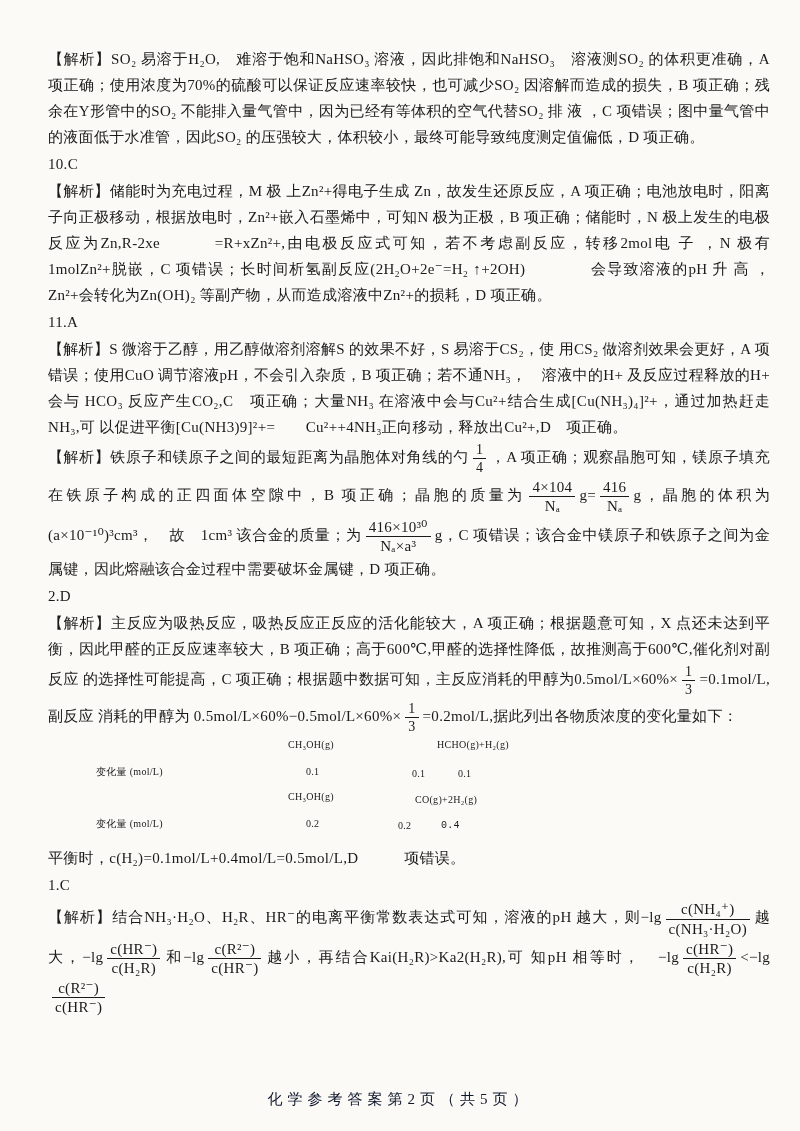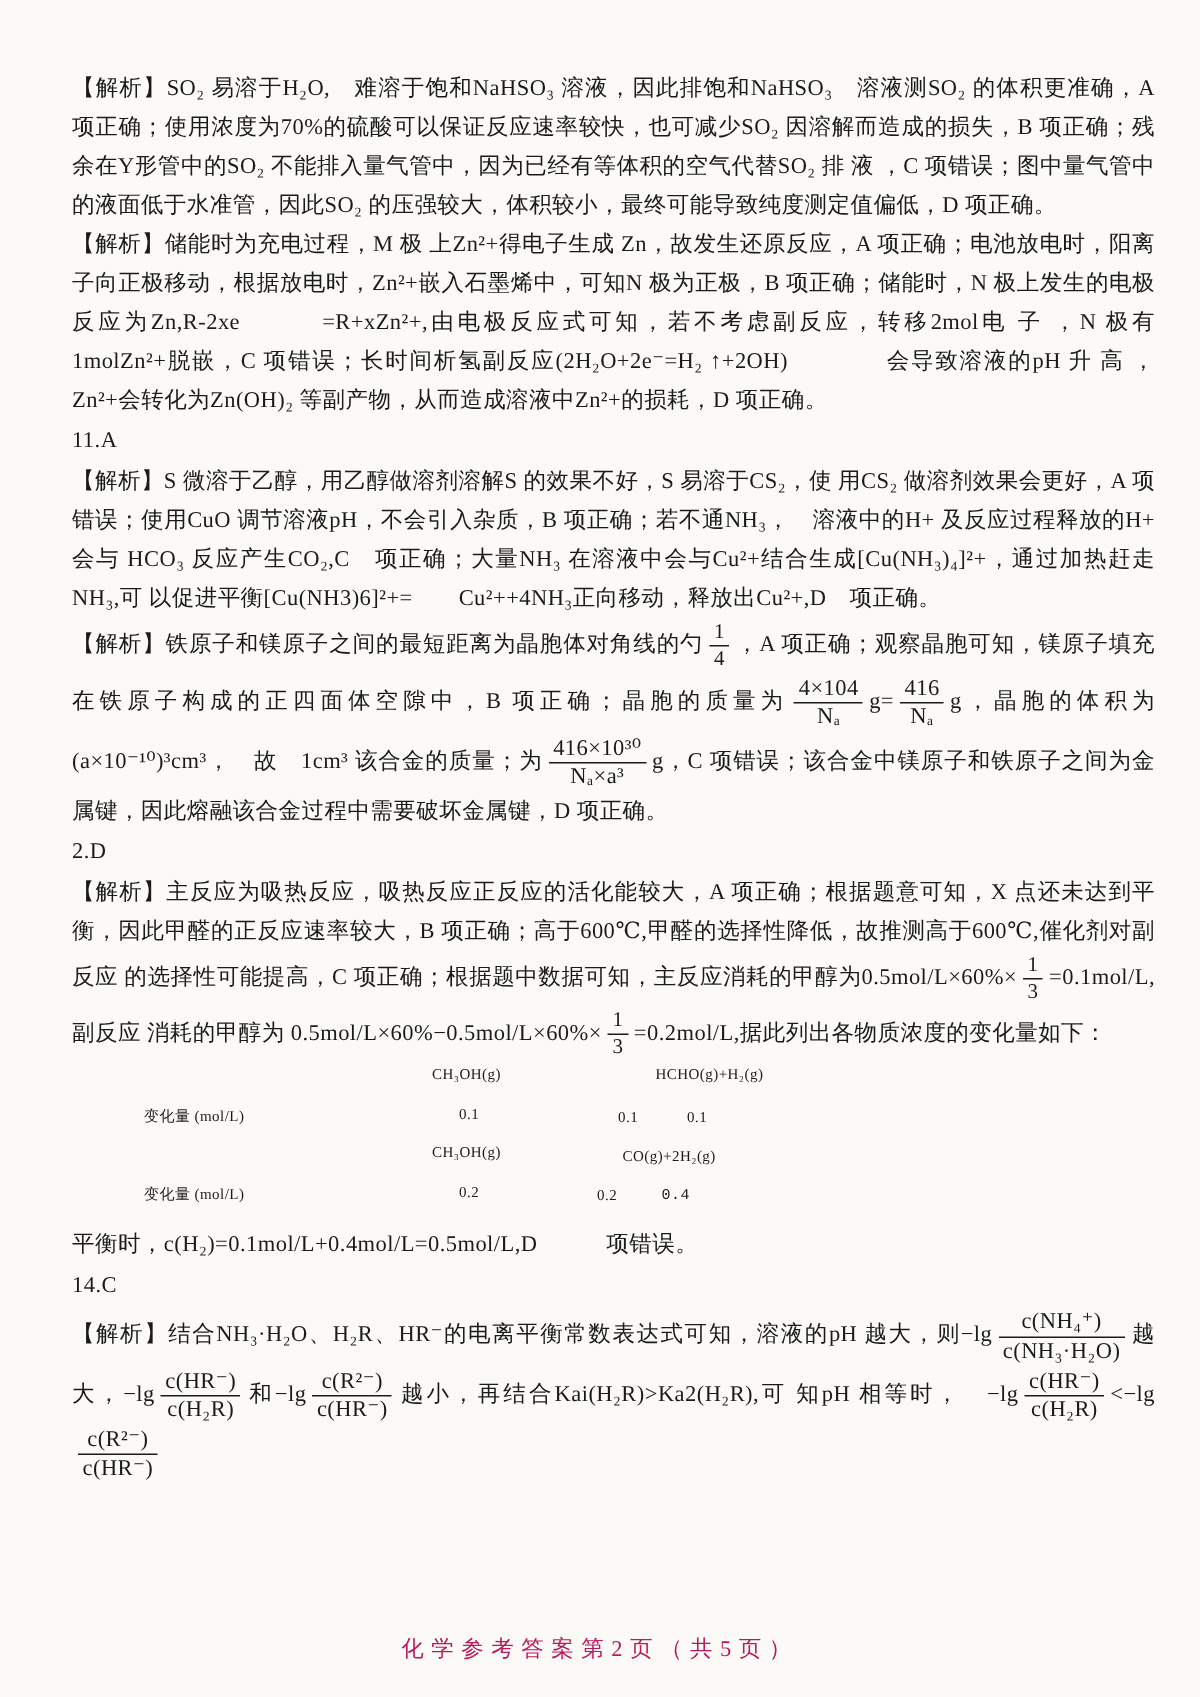--- a/index.html
+++ b/index.html
@@ -45,34 +45,35 @@
     margin-top:3px;
     font-size:10px;
   }
   .ct span{position:absolute;white-space:nowrap;letter-spacing:0.3px;}
   .footer{
     position:absolute;
     left:0;right:0;bottom:22px;
     text-align:center;
     font-size:15px;
     letter-spacing:5px;
-    color:#be185d;
+    color:#0f172a;
   }
 </style>
 </head>
 <body>
 
 <div class="page">
 
   <p class="para">【解析】SO₂ 易溶于H₂O,　难溶于饱和NaHSO₃ 溶液，因此排饱和NaHSO₃　溶液测SO₂ 的体积更准确，A 项正确；使用浓度为70%的硫酸可以保证反应速率较快，也可减少SO₂ 因溶解而造成的损失，B 项正确；残余在Y形管中的SO₂ 不能排入量气管中，因为已经有等体积的空气代替SO₂ 排 液 ，C 项错误；图中量气管中的液面低于水准管，因此SO₂ 的压强较大，体积较小，最终可能导致纯度测定值偏低，D 项正确。</p>
 
+  <p class="ans">10.C</p>
   <p class="para">【解析】储能时为充电过程，M 极 上Zn²+得电子生成 Zn，故发生还原反应，A 项正确；电池放电时，阳离子向正极移动，根据放电时，Zn²+嵌入石墨烯中，可知N 极为正极，B 项正确；储能时，N 极上发生的电极反应为Zn,R-2xe　　　=R+xZn²+,由电极反应式可知，若不考虑副反应，转移2mol电 子 ，N 极有1molZn²+脱嵌，C 项错误；长时间析氢副反应(2H₂O+2e⁻=H₂ ↑+2OH)　　　　会导致溶液的pH 升 高 ，Zn²+会转化为Zn(OH)₂ 等副产物，从而造成溶液中Zn²+的损耗，D 项正确。</p>
 
   <p class="ans">11.A</p>
-  <p class="para">【解析】S 微溶于乙醇，用乙醇做溶剂溶解S 的效果不好，S 易溶于CS₂，使 用CS₂ 做溶剂效果会更好，A 项错误；使用CuO 调节溶液pH，不会引入杂质，B 项正确；若不通NH₃，　溶液中的H+ 及反应过程释放的H+ 会与 HCO₃ 反应产生CO₂,C　项正确；大量NH₃ 在溶液中会与Cu²+结合生成[Cu(NH₃)₄]²+，通过加热赶走NH₃,可 以促进平衡[Cu(NH3)6]²+=　　Cu²++4NH₃正向移动，释放出Cu²+,D　项正确。</p>
+  <p class="para">【解析】S 微溶于乙醇，用乙醇做溶剂溶解S 的效果不好，S 易溶于CS₂，使 用CS₂ 做溶剂效果会更好，A 项错误；使用CuO 调节溶液pH，不会引入杂质，B 项正确；若不通NH₃，　溶液中的H+ 及反应过程释放的H+ 会与 HCO₃ 反应产生CO₂,C　项正确；大量NH₃ 在溶液中会与Cu²+结合生成[Cu(NH₃)₄]²+，通过加热赶走NH₃,可 以促进平衡[Cu(NH3)9]²+=　　Cu²++4NH₃正向移动，释放出Cu²+,D　项正确。</p>
 
   <p class="para">
     <span>【解析】铁原子和镁原子之间的最短距离为晶胞体对角线的勺</span><span class="frac"><span class="num">1</span><span class="den">4</span></span><span>，A 项正确；观察晶胞可知，镁原子填充在铁原子构成的正四面体空隙中，B 项正确；晶胞的质量为</span><span class="frac math"><span class="num">4×104</span><span class="den">Nₐ</span></span><span>g=</span><span class="frac math"><span class="num">416</span><span class="den">Nₐ</span></span><span>g，晶胞的体积为(a×10⁻¹⁰)³cm³，　故　1cm³ </span><span>该合金的质量；为</span><span class="frac math"><span class="num">416×10³⁰</span><span class="den">Nₐ×a³</span></span><span>g，C 项错误；该合金中镁原子和铁原子之间为金属键，因此熔融该合金过程中需要破坏金属键，D 项正确。</span>
   </p>
 
   <p class="ans">2.D</p>
   <p class="para">
     <span>【解析】主反应为吸热反应，吸热反应正反应的活化能较大，A 项正确；根据题意可知，X 点还未达到平衡，因此甲醛的正反应速率较大，B 项正确；高于600℃,甲醛的选择性降低，故推测高于600℃,催化剂对副反应 的选择性可能提高，C 项正确；根据题中数据可知，主反应消耗的甲醇为0.5mol/L×60%×</span><span class="frac"><span class="num">1</span><span class="den">3</span></span><span>=0.1mol/L,副反应 消耗的甲醇为 0.5mol/L×60%−0.5mol/L×60%×</span><span class="frac"><span class="num">1</span><span class="den">3</span></span><span>=0.2mol/L,据此列出各物质浓度的变化量如下：</span>
   </p>
 
@@ -86,20 +87,20 @@
     <span style="left:240px;top:52px;">CH₃OH(g)</span>
     <span style="left:339px;top:55px;margin-left:28px;">CO(g)+2H₂(g)</span>
     <span style="left:48px;top:78px;">变化量 (mol/L)</span>
     <span style="left:258px;top:79px;">0.2</span>
     <span style="left:350px;top:81px;">0.2</span>
     <span style="left:393px;top:81px;font-family:Liberation Mono, monospace;">0.4</span>
   </div>
 
   <p class="para">平衡时，c(H₂)=0.1mol/L+0.4mol/L=0.5mol/L,D　　　项错误。</p>
 
-  <p class="ans">14.C</p>
+  <p class="ans">1.C</p>
   <p class="para">
     <span>【解析】结合NH₃·H₂O、H₂R、HR⁻的电离平衡常数表达式可知，溶液的pH 越大，则−lg</span><span class="frac math"><span class="num">c(NH₄⁺)</span><span class="den">c(NH₃·H₂O)</span></span><span>越大，</span><span>−lg</span><span class="frac math"><span class="num">c(HR⁻)</span><span class="den">c(H₂R)</span></span><span>和−lg</span><span class="frac math"><span class="num">c(R²⁻)</span><span class="den">c(HR⁻)</span></span><span>越小，再结合Kai(H₂R)&gt;Ka2(H₂R),可 知pH 相等时，　</span><span>−lg</span><span class="frac math"><span class="num">c(HR⁻)</span><span class="den">c(H₂R)</span></span><span>&lt;−lg</span><span class="frac math"><span class="num">c(R²⁻)</span><span class="den">c(HR⁻)</span></span>
   </p>
 
   <div class="footer">化学参考答案第2页（共5页）</div>
 
 </div>
 
 </body></html>

